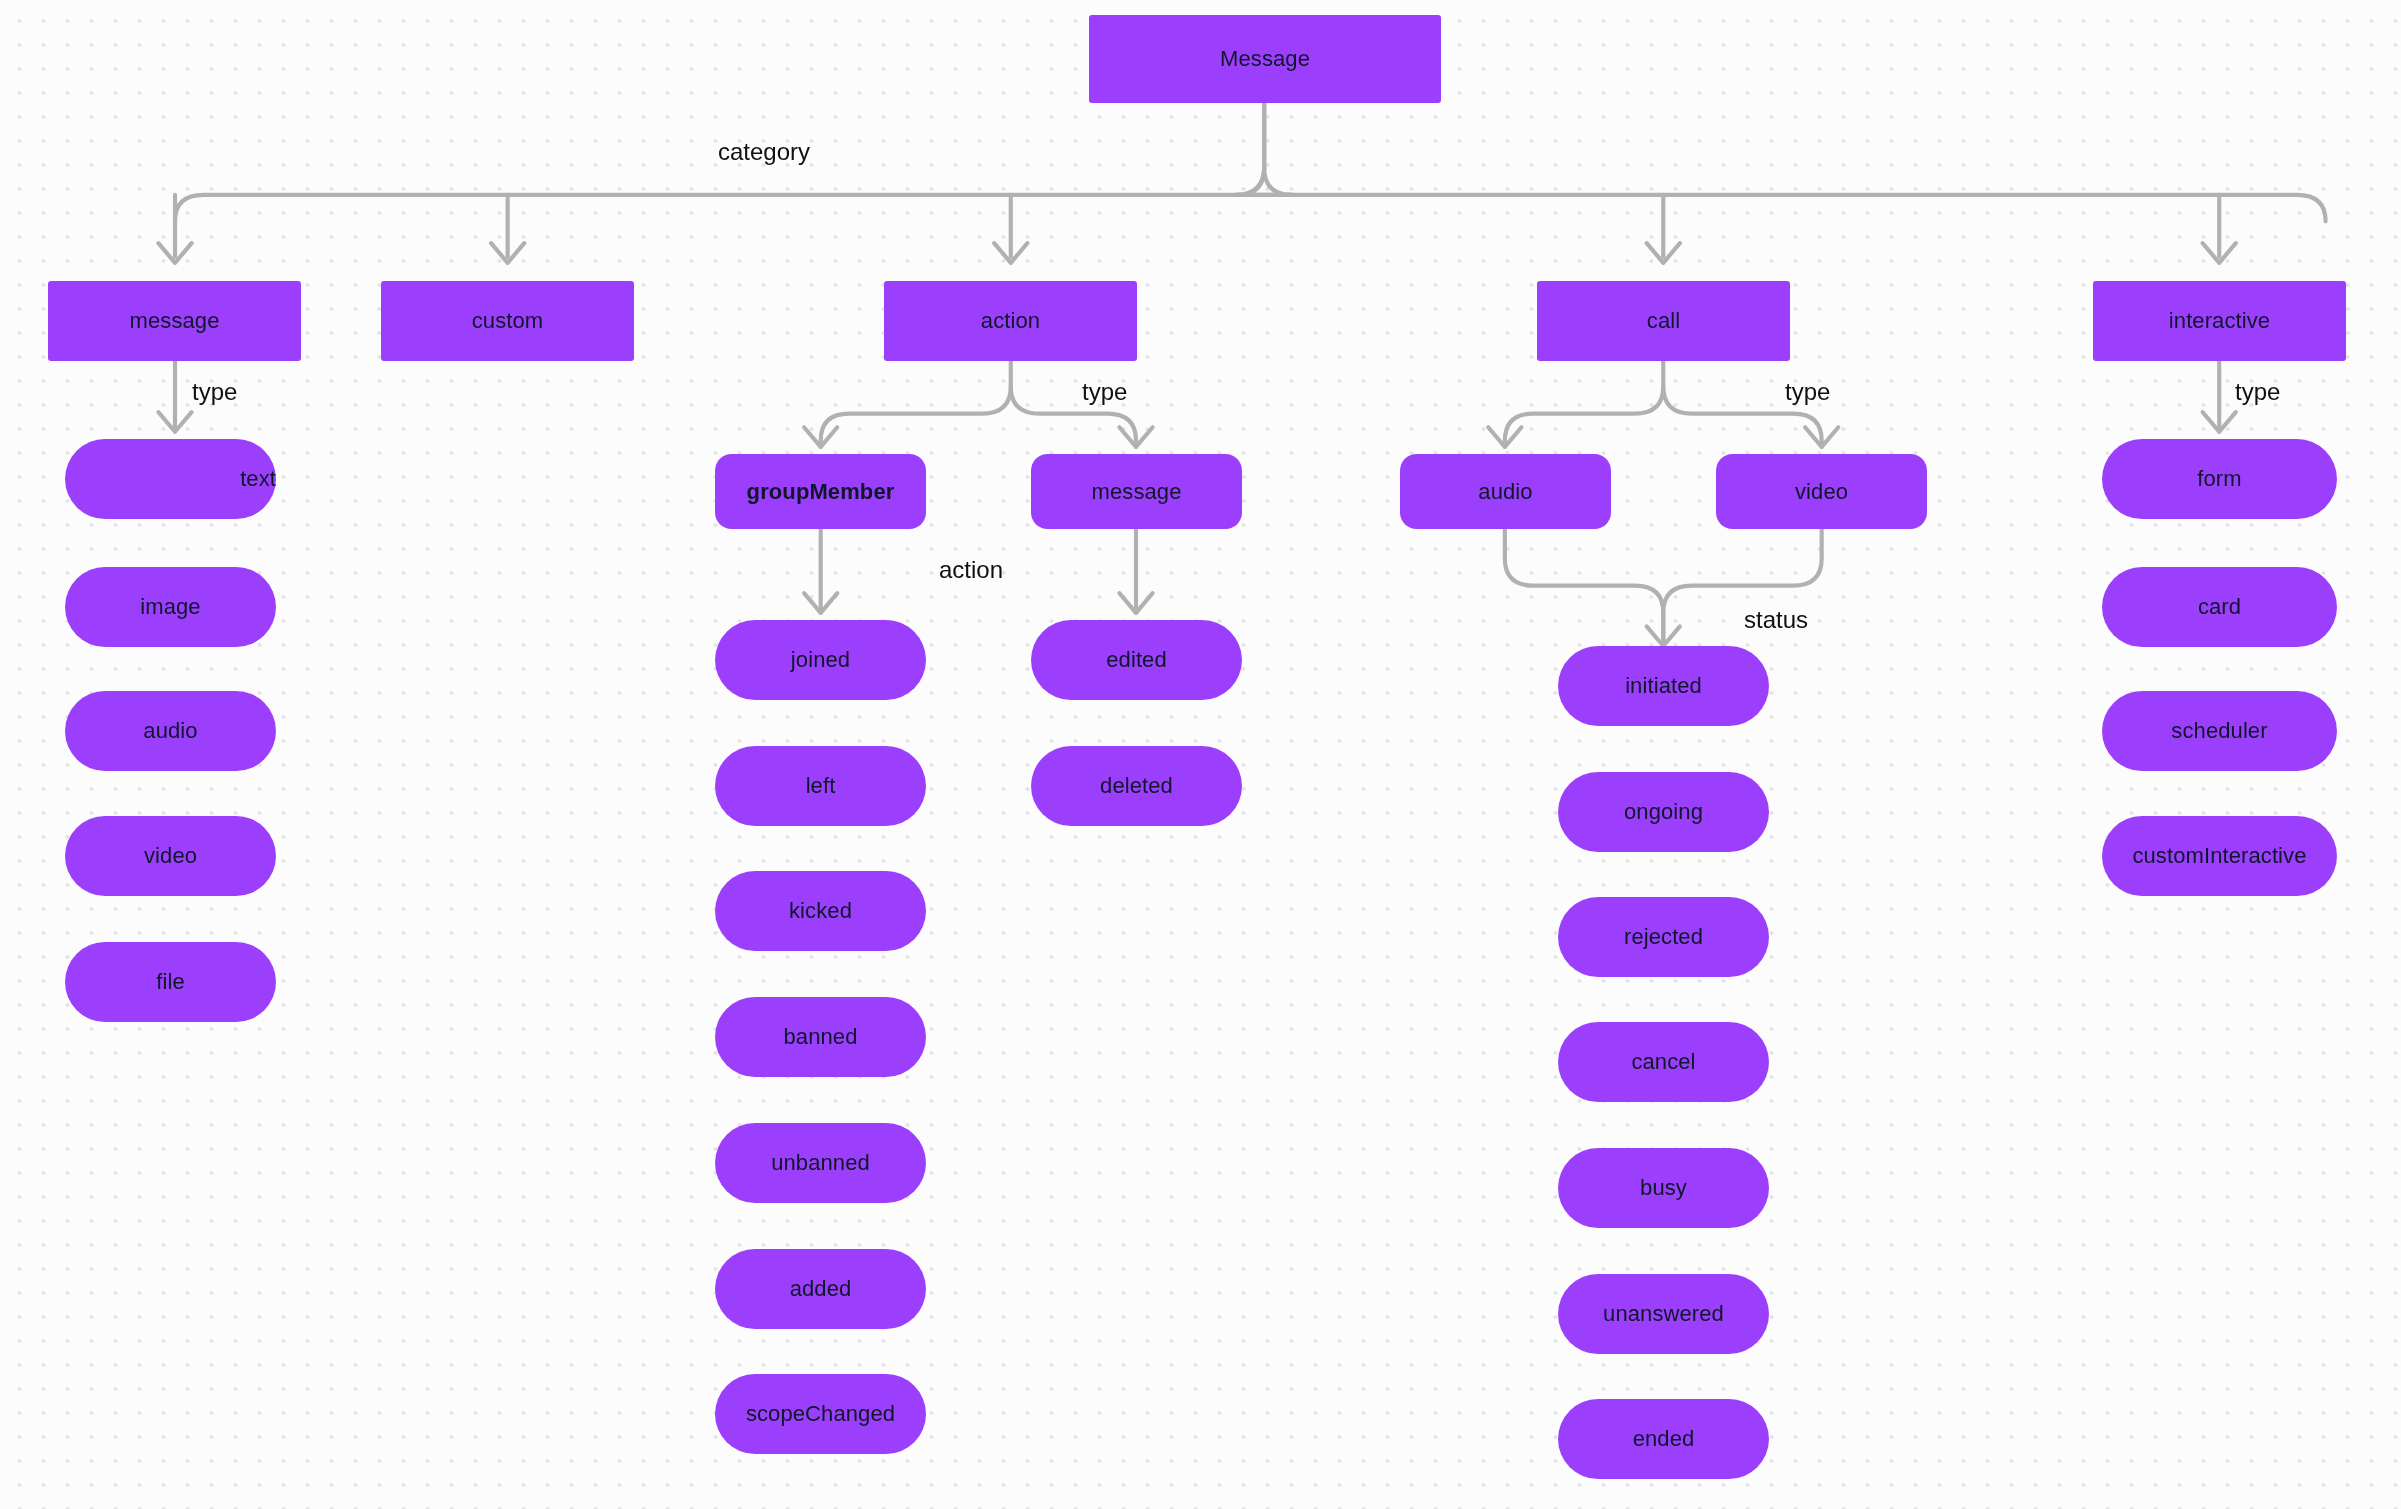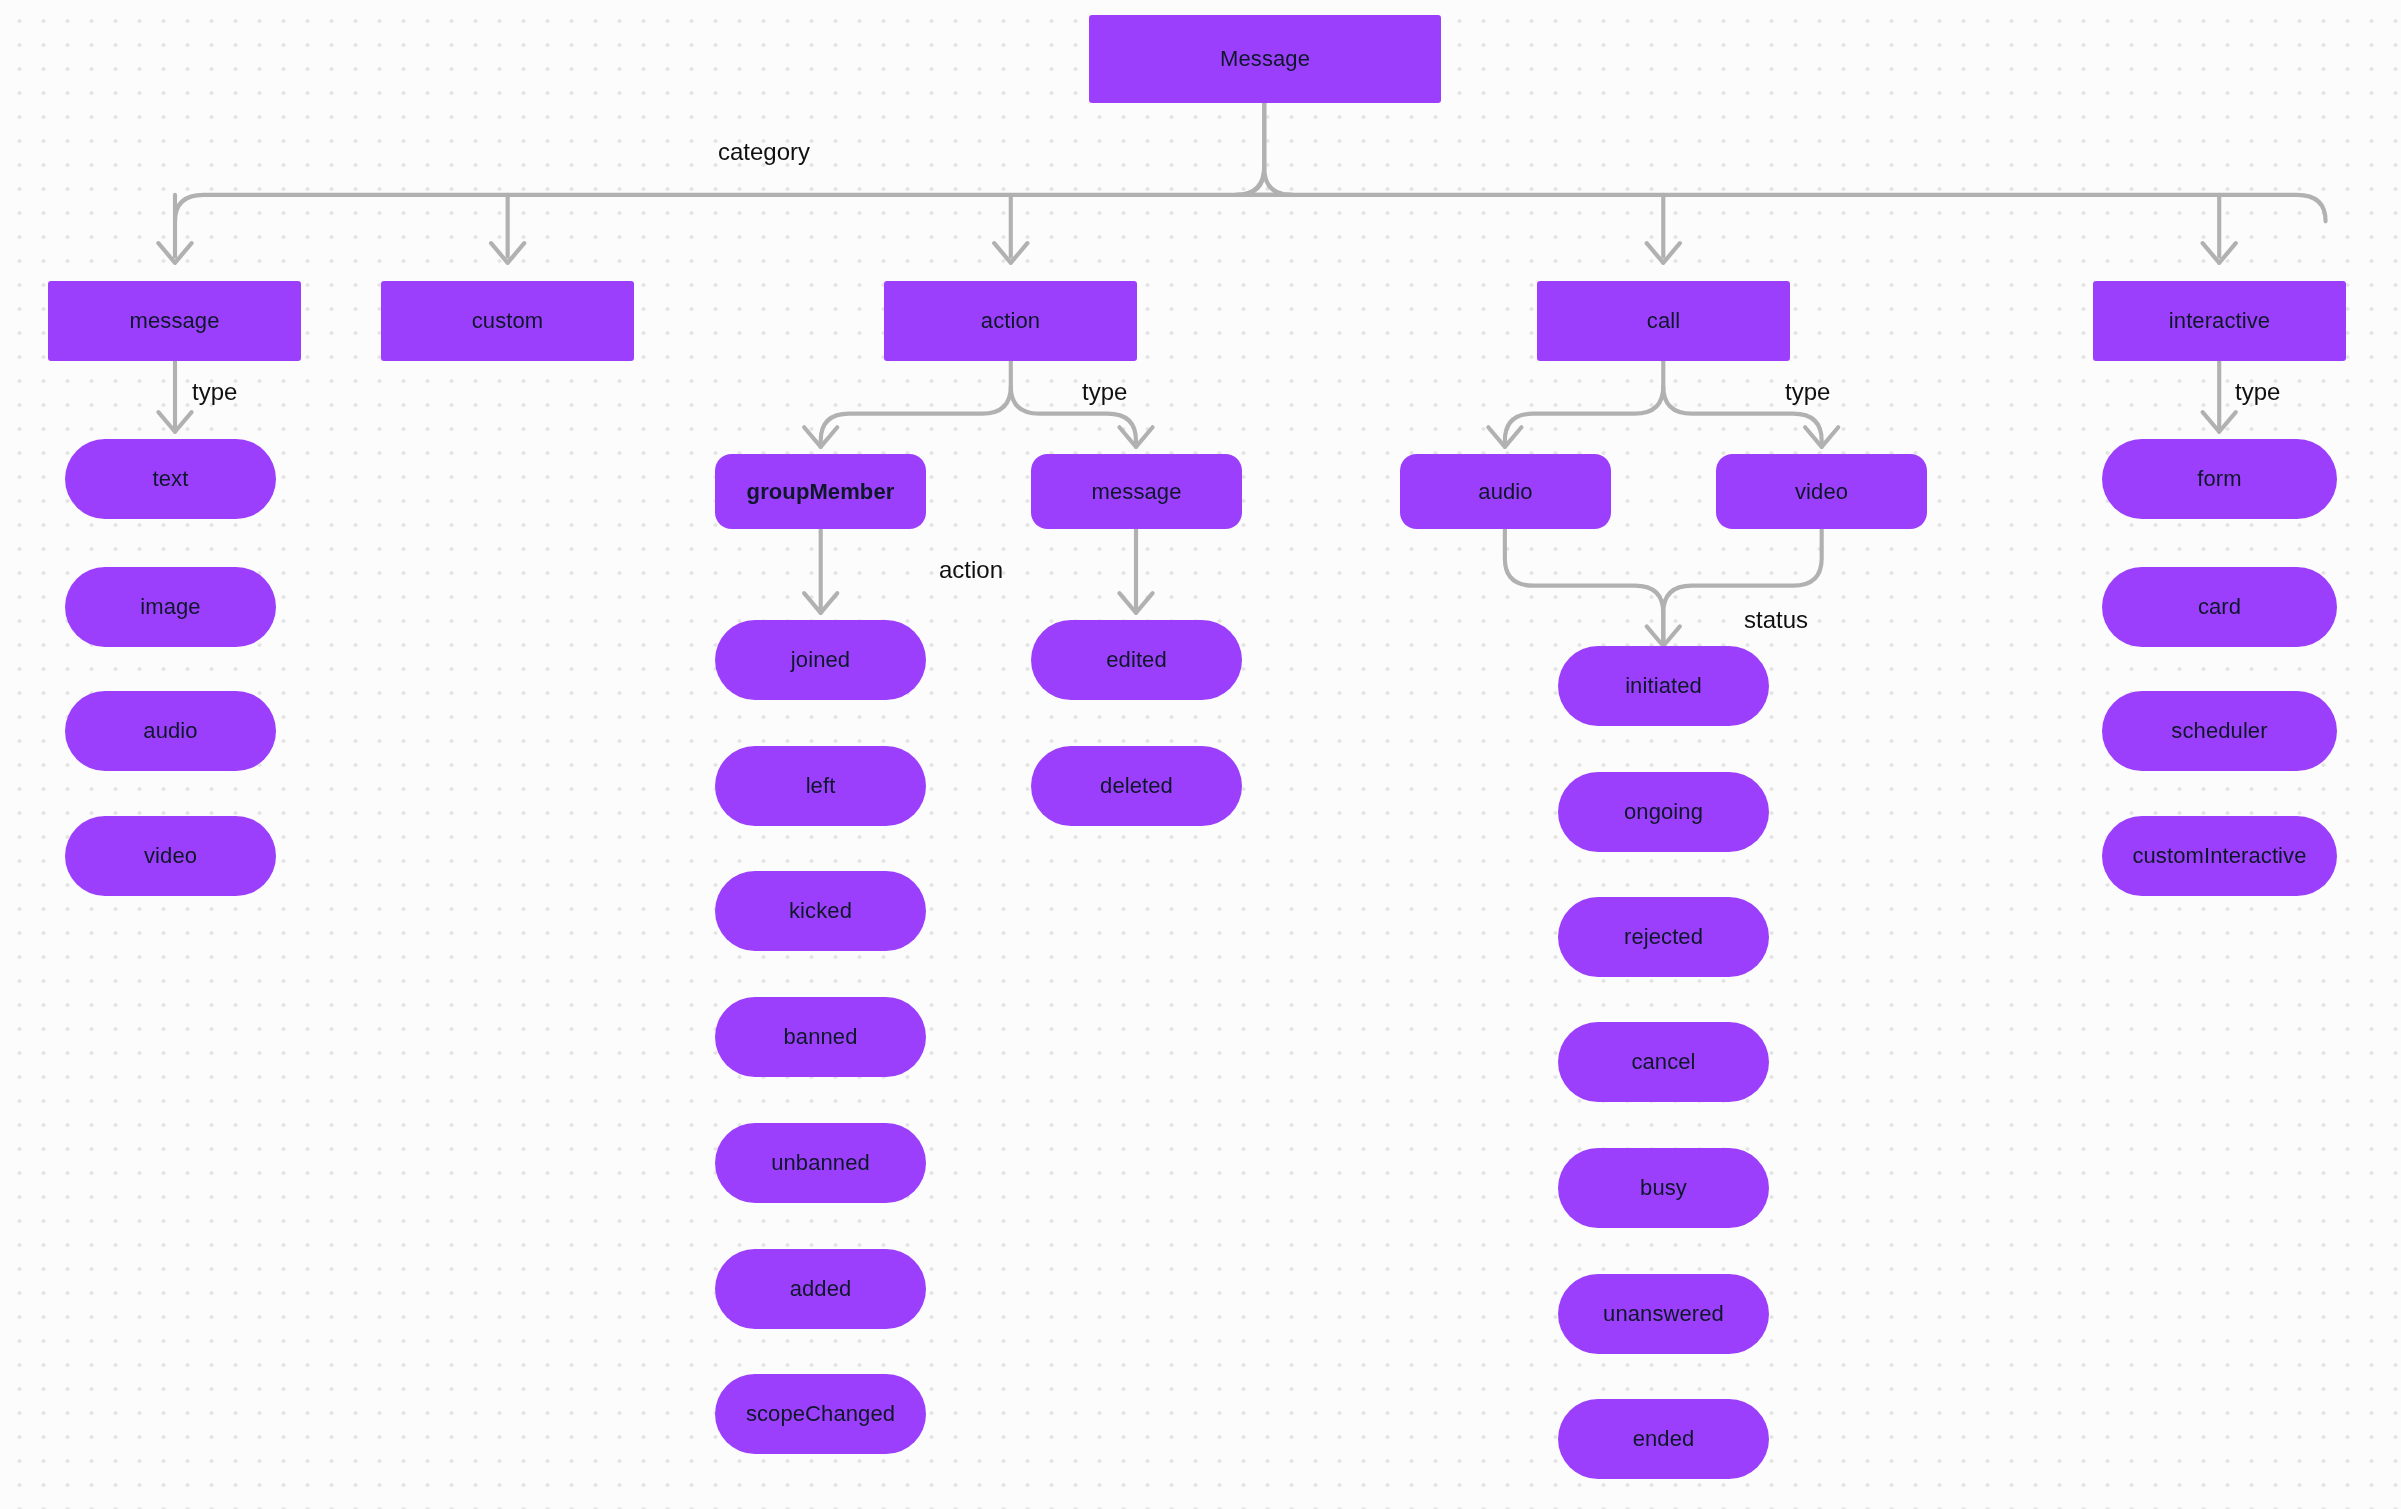--- a/index.html
+++ b/index.html
@@ -155,32 +155,35 @@
     <span>message</span>
   </div>
 
   <div class="node sub" style="left:1400px; top:454px; width:211px; height:75px;">
     <span>audio</span>
   </div>
   <div class="node sub" style="left:1716px; top:454px; width:211px; height:75px;">
     <span>video</span>
   </div>
 
-  <div class="node leaf" style="left:65px; top:439px; width:211px; height:80px;">
+  <div class="node leaf" style="left:65px; top:439px; width:211px; height:80px;justify-content:flex-end;">
     <span>text</span>
   </div>
   <div class="node leaf" style="left:65px; top:567px; width:211px; height:80px;">
     <span>image</span>
   </div>
   <div class="node leaf" style="left:65px; top:691px; width:211px; height:80px;">
     <span>audio</span>
   </div>
   <div class="node leaf" style="left:65px; top:816px; width:211px; height:80px;">
     <span>video</span>
   </div>
+  <div class="node leaf" style="left:65px; top:942px; width:211px; height:80px;">
+    <span>file</span>
+  </div>
 
   <div class="node leaf" style="left:715px; top:620px; width:211px; height:80px;">
     <span>joined</span>
   </div>
   <div class="node leaf" style="left:715px; top:746px; width:211px; height:80px;">
     <span>left</span>
   </div>
   <div class="node leaf" style="left:715px; top:871px; width:211px; height:80px;">
     <span>kicked</span>
   </div>

